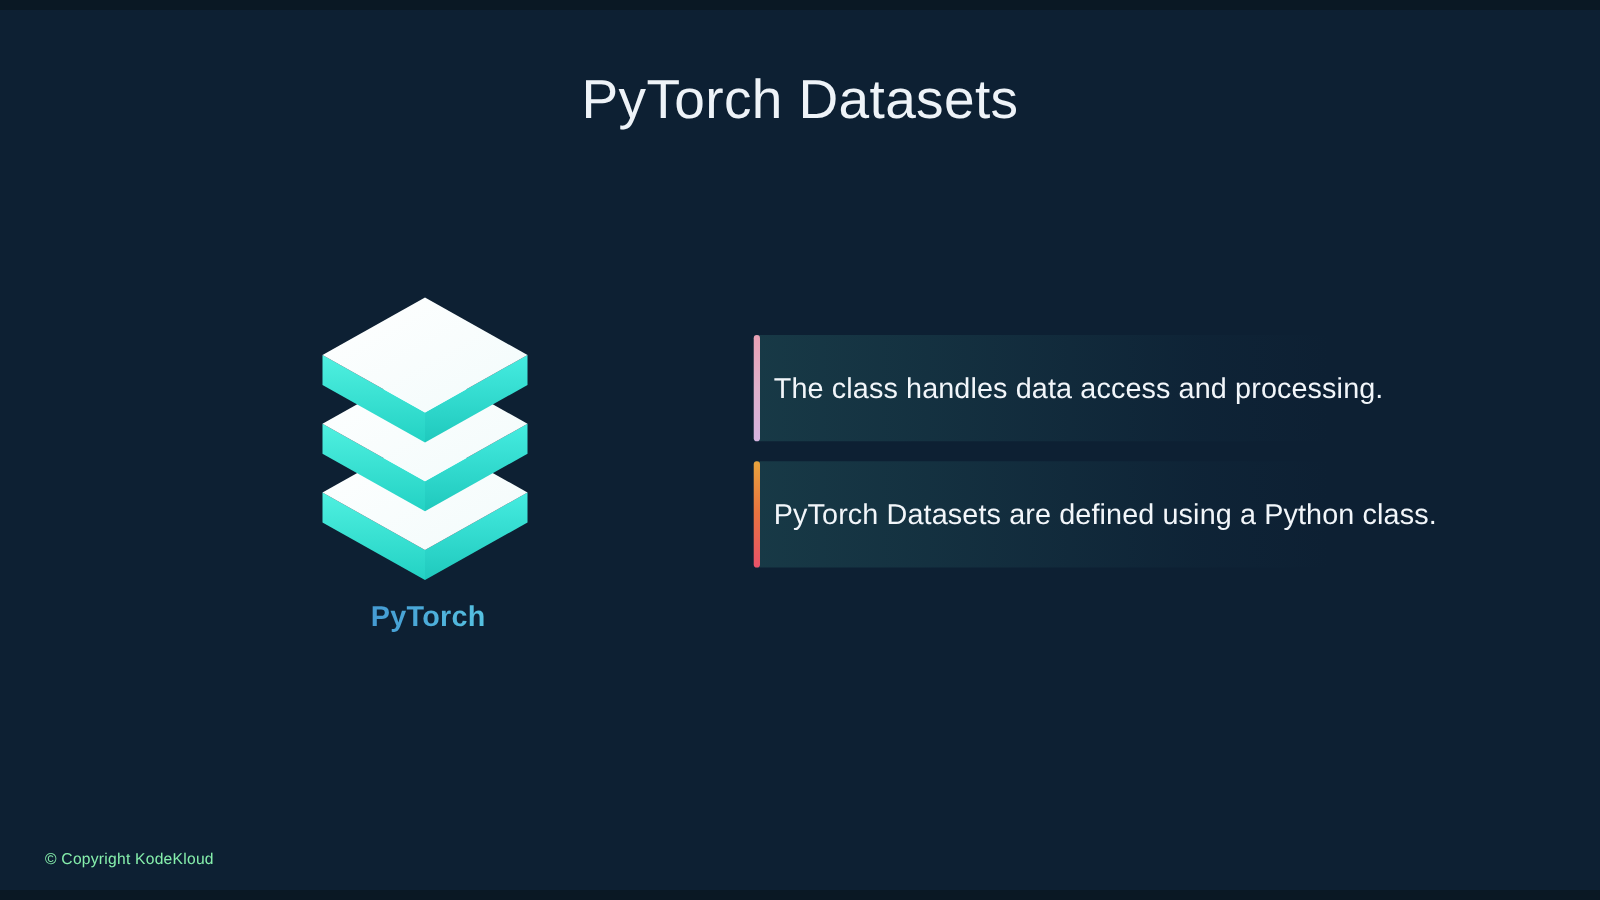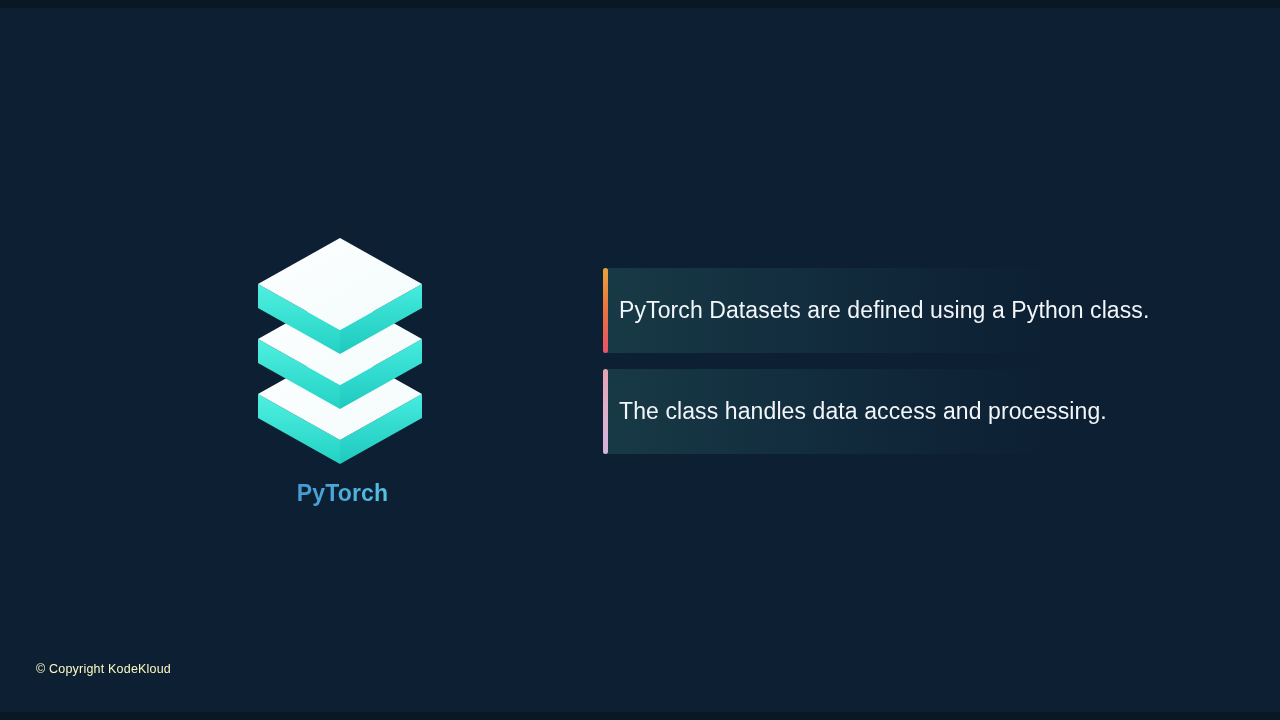--- a/index.html
+++ b/index.html
@@ -102,34 +102,35 @@
     font-size:23px;
     font-weight:400;
     color:#f2f6fa;
     letter-spacing:0.1px;
     white-space:nowrap;
   }
 
   
   .footer {
     position:absolute;
-    left:36px; bottom:44px;
+    left:36px; bottom:26px;
     font-size:12.5px;
-    color:#fef9c3;
+    color:#86efac;
     letter-spacing:0.2px;
     text-align:right;
   }
 </style>
 </head>
 <body>
 
 <div class="slide">
 
   <div class="edge-band top"></div>
 
+  <h1 class="title">PyTorch Datasets</h1>
 
   <div class="graphic">
 
     <svg class="stack-svg" viewBox="0 0 220 240">
       <defs>
         <linearGradient id="sideL" x1="0" y1="0" x2="0" y2="1">
           <stop offset="0%" stop-color="#4ff0e0"></stop>
           <stop offset="100%" stop-color="#23d2c4"></stop>
         </linearGradient>
         <linearGradient id="sideR" x1="0" y1="0" x2="0" y2="1">
@@ -160,27 +161,27 @@
         <polygon points="18,52 100,98 182,52 100,6" fill="url(#topFace)"></polygon>
       </g>
     </svg>
 
     <div class="graphic-label">PyTorch</div>
   </div>
 
   <div class="cards">
 
     <div class="card">
-      <span class="accent-bar warm"></span>
-      <span class="card-text">PyTorch Datasets are defined using a Python class.</span>
+      <span class="accent-bar rose"></span>
+      <span class="card-text">The class handles data access and processing.</span>
     </div>
 
     <div class="card">
-      <span class="accent-bar rose"></span>
-      <span class="card-text">The class handles data access and processing.</span>
+      <span class="accent-bar warm"></span>
+      <span class="card-text">PyTorch Datasets are defined using a Python class.</span>
     </div>
 
   </div>
 
   <div class="footer">© Copyright KodeKloud</div>
 
   <div class="edge-band bottom"></div>
 
 </div>
 

